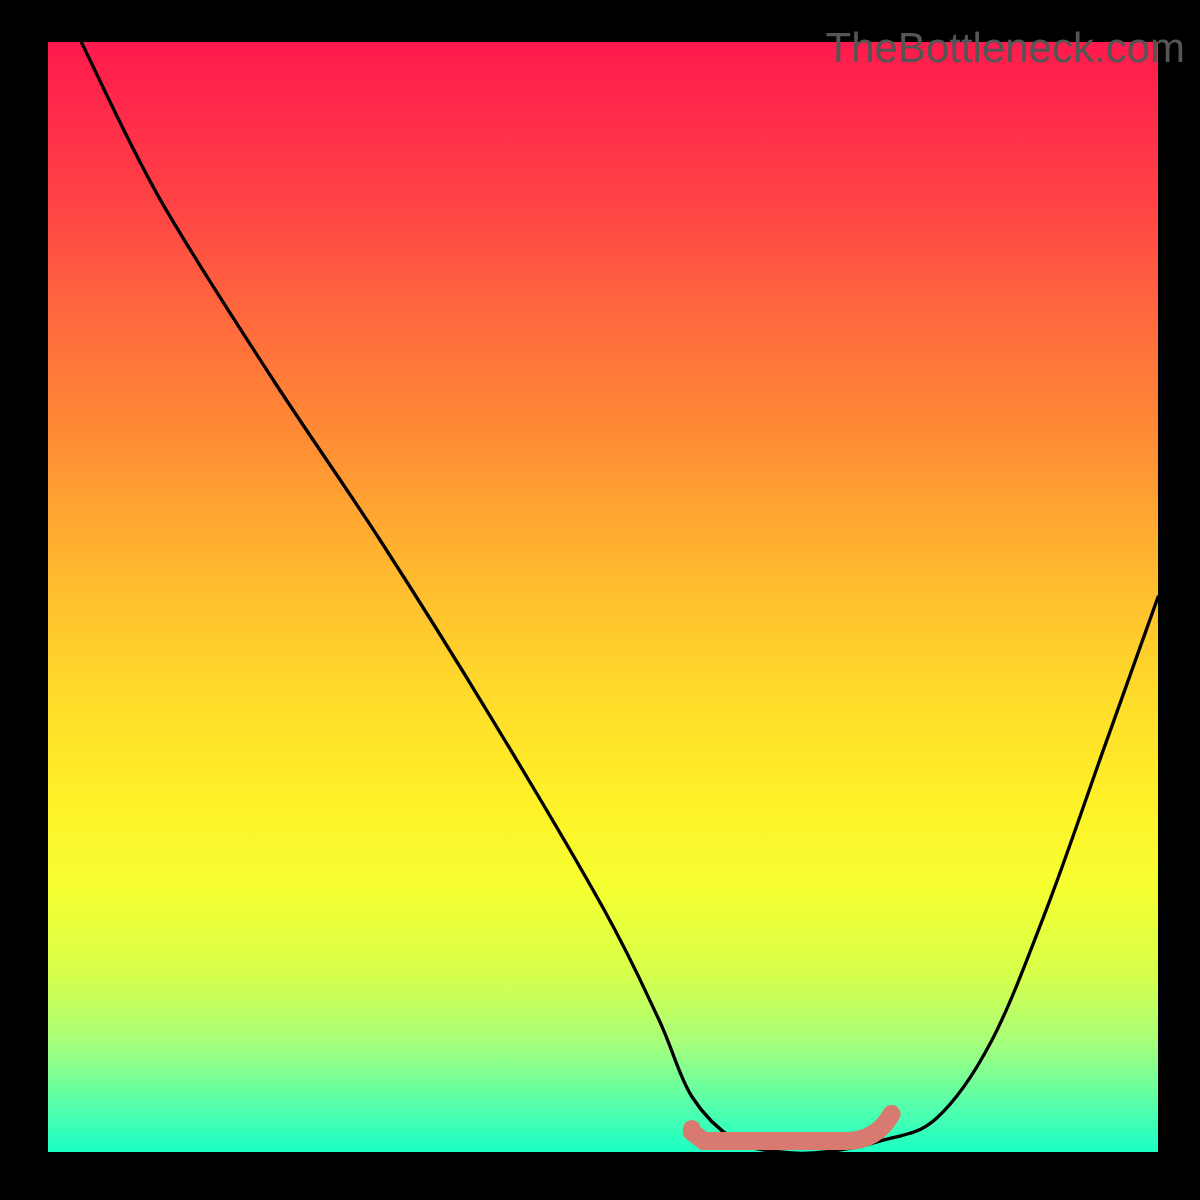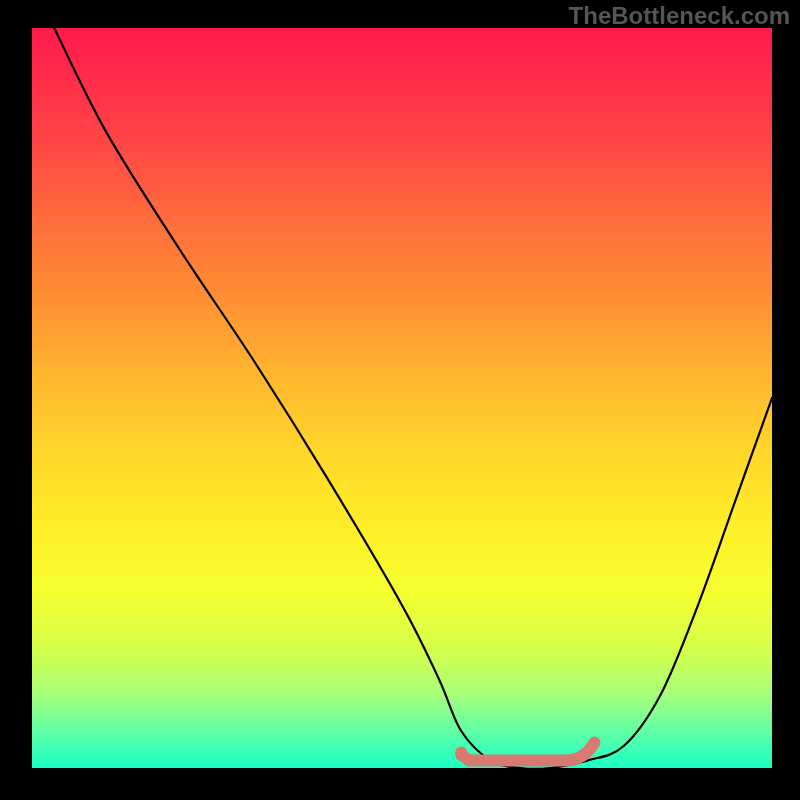--- a/index.html
+++ b/index.html
@@ -6,25 +6,25 @@
   body {
     width: 800px;
     height: 800px;
     background: #000;
     position: relative;
     font-family: Arial, sans-serif;
     overflow: hidden;
   }
   .watermark {
     position: absolute;
-    top: 2px;
+    top: 16px;
     right: 10px;
     color: #555;
-    font-size: 24px;
-    font-weight: 700;
+    font-size: 28px;
+    font-weight: 400;
     z-index: 10;
   }
   .plot-area {
     position: absolute;
     left: 32px;
     top: 28px;
     width: 740px;
     height: 740px;
     background: linear-gradient(to bottom,
       #ff1a4d 0%,

